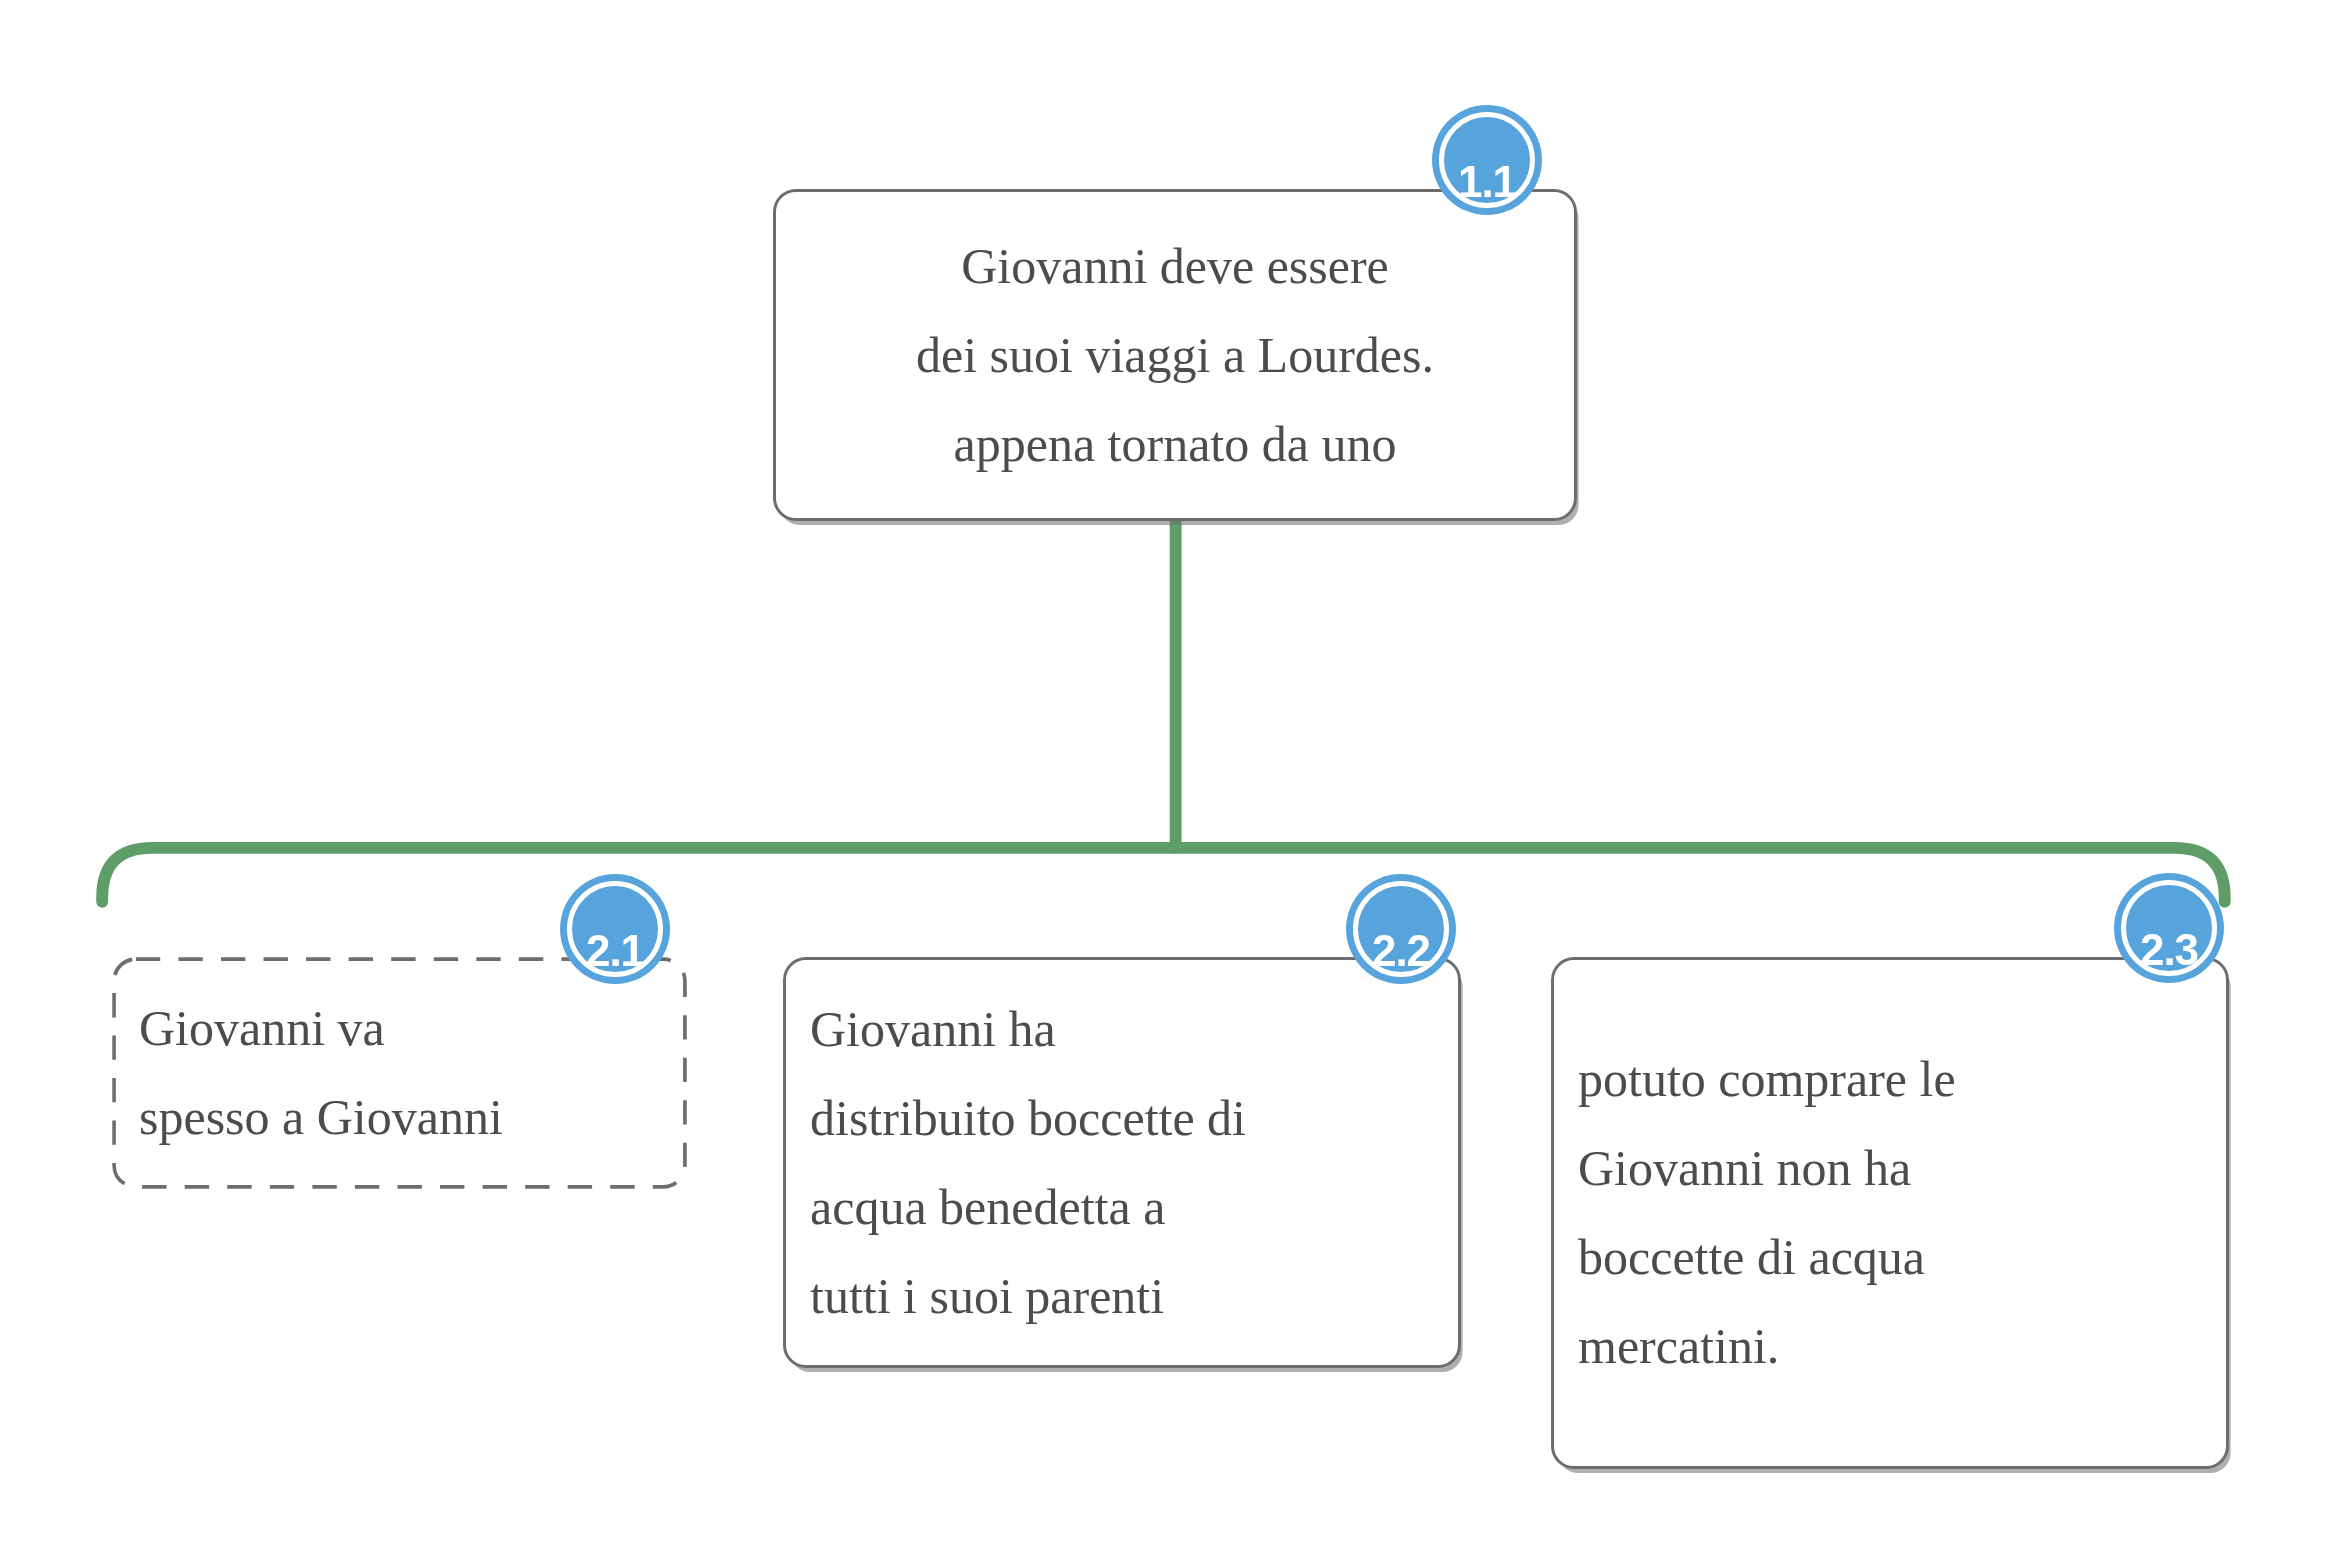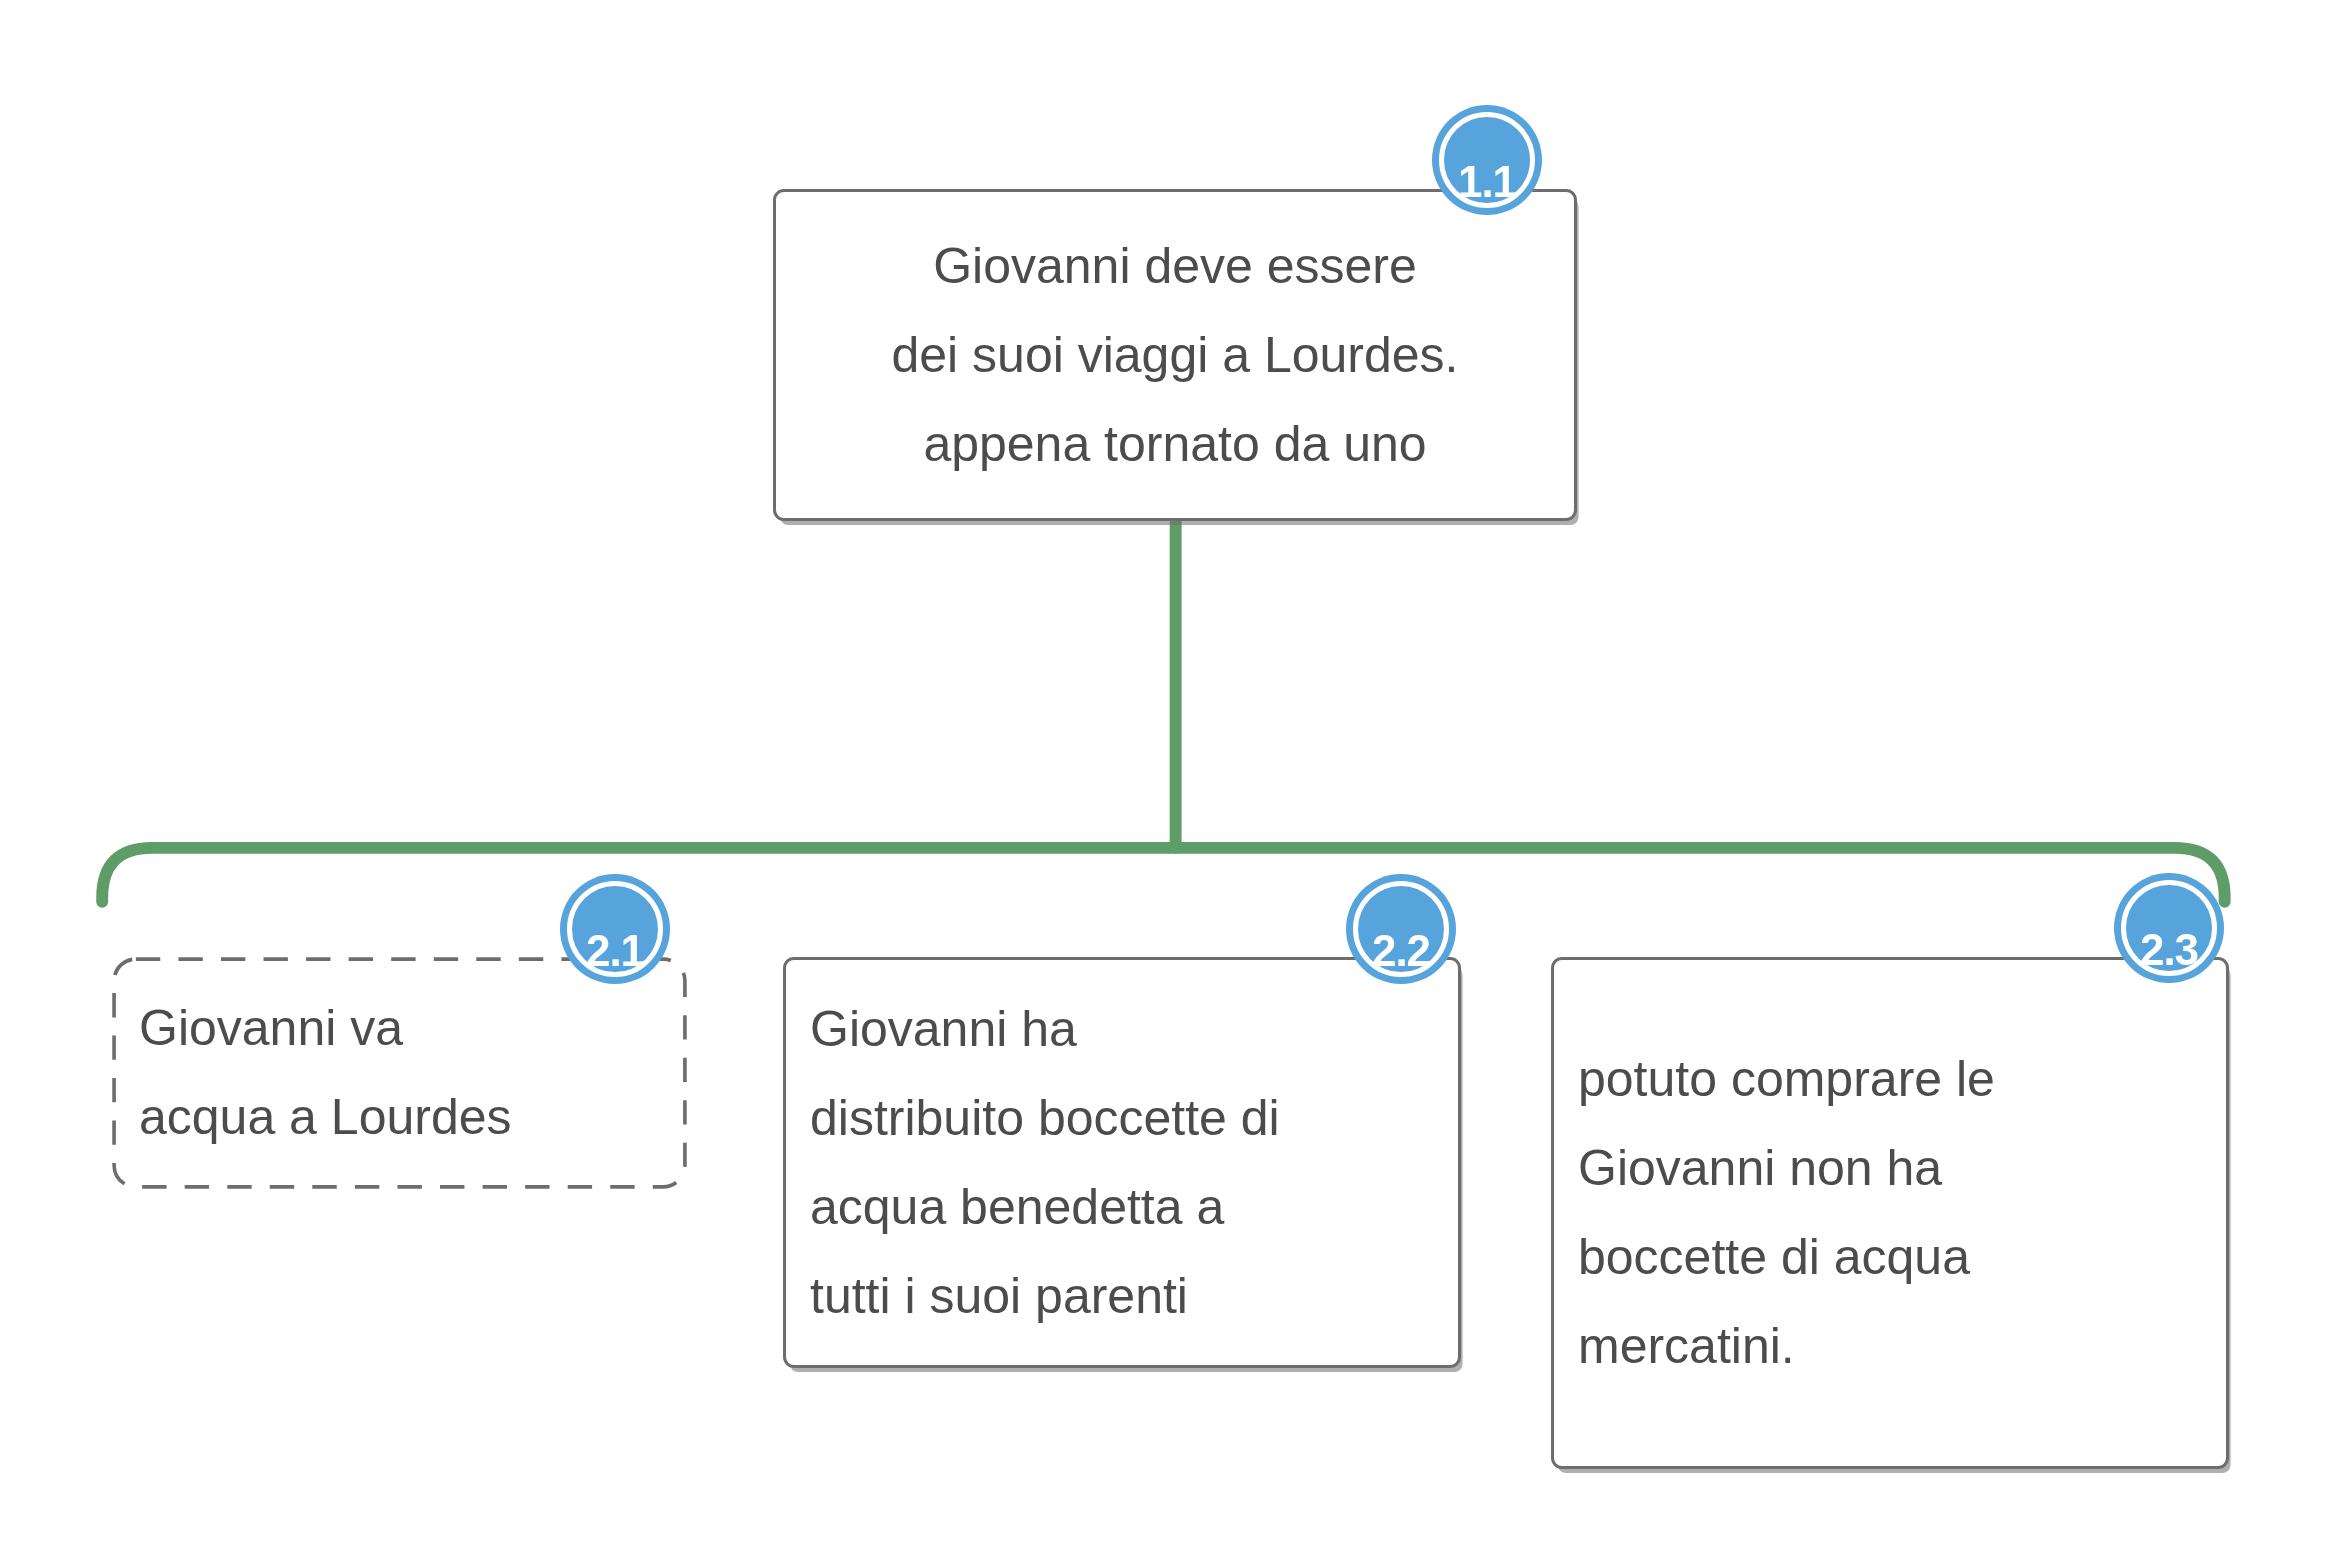--- a/index.html
+++ b/index.html
@@ -32,28 +32,29 @@
     box-sizing: border-box;
     z-index: 2;
   }
   .card {
     position: relative;
     width: 100%;
     height: 100%;
     box-sizing: border-box;
     background: #ffffff;
     border: 3.6px solid var(--border-gray, #6d6d6d);
-    border-radius: 11px;
+    border-radius: 23px;
     display: flex;
     flex-direction: column;
     justify-content: center;
     color: var(--text-gray, #4c4c4c);
     font-size: 50px;
     line-height: 89px;
     box-shadow: 4.2px 6.7px 0 -2.6px rgba(110,110,110,0.55);
+    font-family: Liberation Serif, serif;
   }
   .card.center {
     align-items: center;
     text-align: center;
   }
   .card.left {
     align-items: flex-start;
     text-align: left;
     padding-left: 24px;
     padding-right: 10.4px;
@@ -121,21 +122,21 @@
       <div class="text-line">appena tornato da uno</div>
     </div>
   </div>
 
   <div class="node" style="left:112px; top:957px; width:575px; height:232px;">
     <svg class="dash-rect-svg" viewBox="0 0 1108 448" preserveAspectRatio="none" xmlns="http://www.w3.org/2000/svg">
       <rect x="4" y="4" width="1100" height="440" rx="42" ry="42" stroke-dasharray="47 35"></rect>
     </svg>
     <div class="card left dashed">
       <div class="text-line">Giovanni va</div>
-      <div class="text-line">acqua a Lourdes</div>
+      <div class="text-line">spesso a Giovanni</div>
     </div>
   </div>
 
   <div class="node" style="left:773px; top:957px; width:688px; height:411px;padding-left:10px;">
     <div class="card left">
       <div class="text-line">Giovanni ha</div>
       <div class="text-line">distribuito boccette di</div>
       <div class="text-line">acqua benedetta a</div>
       <div class="text-line">tutti i suoi parenti</div>
     </div>

